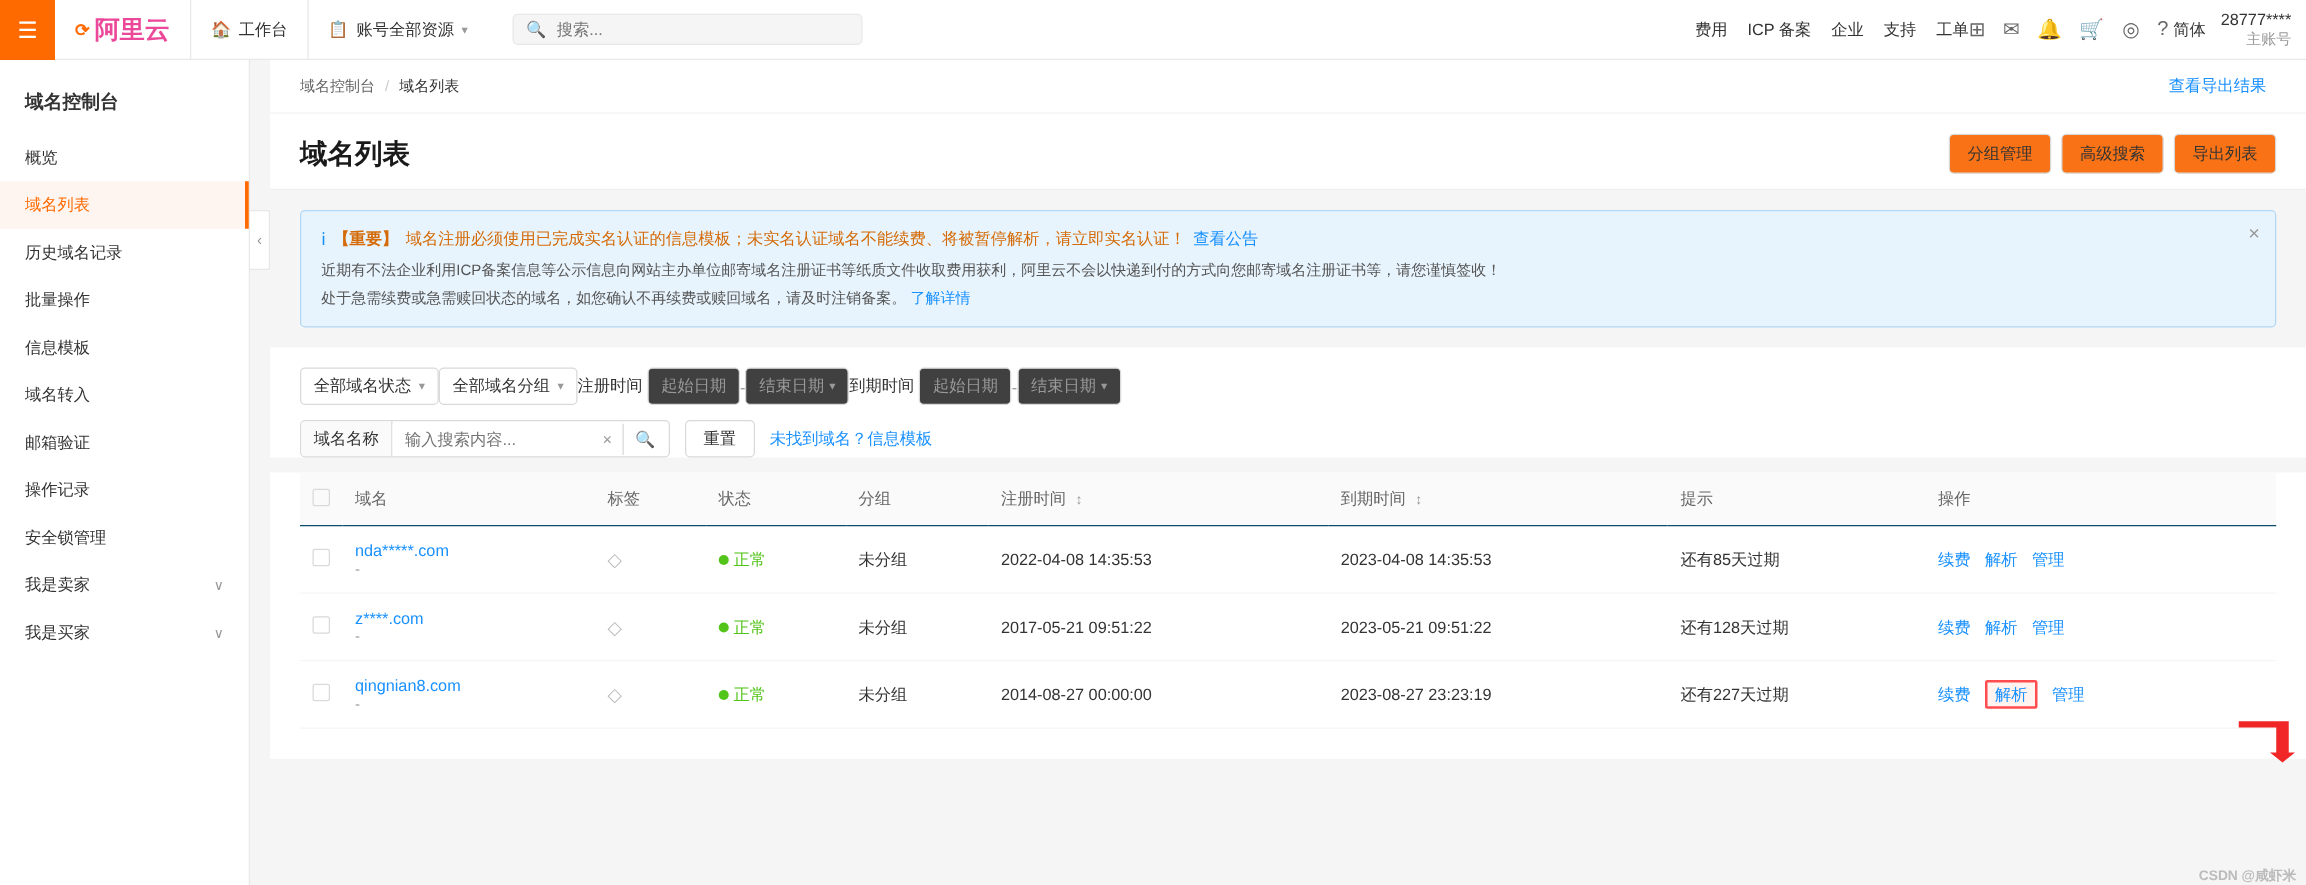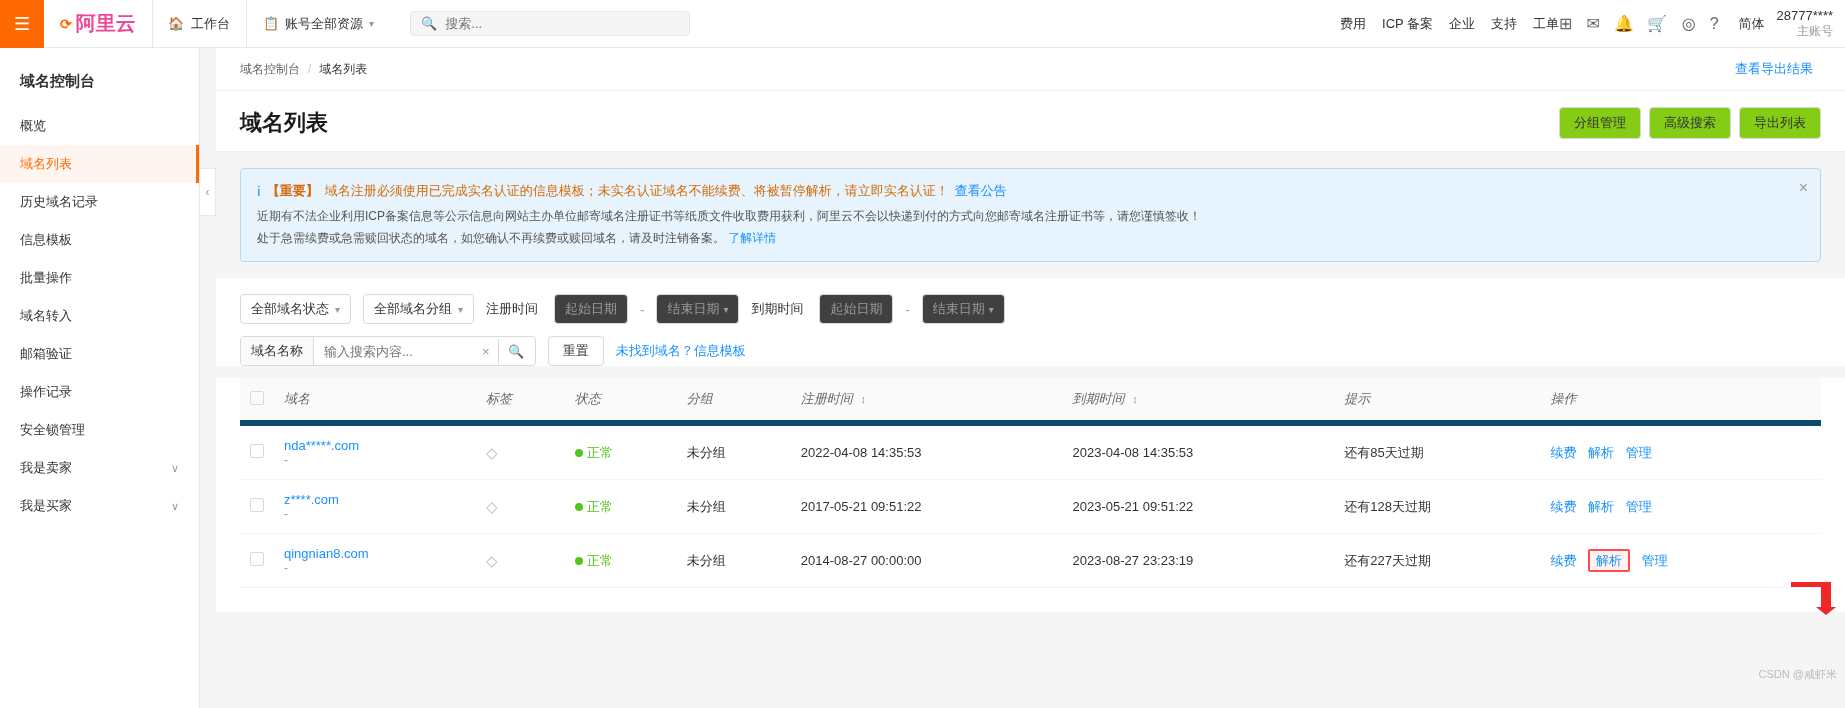--- a/index.html
+++ b/index.html
@@ -44,50 +44,50 @@
     .main { flex: 1; padding: 0; overflow: auto; }
     .breadcrumb { padding: 12px 24px; font-size: 12px; color: #999; background: #fff; border-bottom: 1px solid #f0f0f0; display: flex; align-items: center; gap: 8px; }
     .breadcrumb-sep { color: #ccc; }
     .breadcrumb-link { color: #666; cursor: pointer; }
     .breadcrumb-current { color: #333; }
 
     .page-header { padding: 16px 24px 12px; background: #fff; display: flex; align-items: center; justify-content: space-between; border-bottom: 1px solid #f0f0f0; }
     .page-title { font-size: 22px; font-weight: bold; color: #1a1a1a; }
     .page-header-actions { display: flex; gap: 8px; align-items: center; }
 
-    .btn { padding: 6px 14px; border-radius: 4px; border: 1px solid #d9d9d9; background: #84cc16; cursor: pointer; font-size: 13px; color: #333; white-space: nowrap; }
+    .btn { padding: 6px 14px; border-radius: 4px; border: 1px solid #d9d9d9; background: #f97316; cursor: pointer; font-size: 13px; color: #333; white-space: nowrap; }
 
     
     .alert-box { margin: 16px 24px; background: #e8f4fd; border: 1px solid #b3d8f5; border-radius: 4px; padding: 12px 16px; position: relative; }
     .alert-close { position: absolute; right: 12px; top: 10px; color: #999; cursor: pointer; font-size: 16px; }
     .alert-title { color: #d46b08; font-weight: 500; font-size: 13px; margin-bottom: 6px; display: flex; align-items: center; gap: 6px; }
     .alert-title-icon { color: #1890ff; font-size: 14px; }
     .alert-body { color: #555; font-size: 12px; line-height: 1.8; }
     .alert-link { color: #1890ff; cursor: pointer; }
 
     
     .filter-bar { padding: 16px 24px 0; background: #fff; }
-    .filter-row1 { display: flex; align-items: center; gap: 12px; margin-bottom: 12px; flex-wrap: wrap; }
+    .filter-row1 { display: flex; align-items: center; margin-bottom: 12px; flex-wrap: wrap; }
     .filter-row2 { display: flex; align-items: center; gap: 12px; margin-bottom: 12px; }
     .select-box { display: flex; align-items: center; border: 1px solid #d9d9d9; border-radius: 4px; padding: 5px 10px; cursor: pointer; background: #fff; gap: 6px; font-size: 13px; color: #333; white-space: nowrap; }
     .date-range { display: flex; align-items: center; gap: 4px; border: 1px solid #d9d9d9; border-radius: 4px; padding: 5px 10px; background: #404040; font-size: 13px; color: #999; }
     .date-range-label { font-size: 13px; color: #333; margin-right: 4px; white-space: nowrap; }
     .date-sep { color: #999; }
     .search-field { display: flex; align-items: center; border: 1px solid #d9d9d9; border-radius: 4px; overflow: hidden; }
     .search-field-label { padding: 5px 10px; background: #fafafa; border-right: 1px solid #d9d9d9; font-size: 13px; color: #333; white-space: nowrap; }
     .search-field input { border: none; outline: none; padding: 5px 10px; font-size: 13px; color: #999; width: 160px; }
     .search-field-clear { padding: 0 8px; cursor: pointer; color: #999; }
     .search-field-btn { padding: 5px 10px; border-left: 1px solid #d9d9d9; cursor: pointer; color: #666; }
     .reset-btn { padding: 5px 14px; border: 1px solid #d9d9d9; border-radius: 4px; background: #fff; cursor: pointer; font-size: 13px; color: #333; }
     .not-found-link { color: #1890ff; font-size: 13px; cursor: pointer; }
 
     
     .table-wrap { padding: 0 24px 24px; background: #fff; }
     table { width: 100%; border-collapse: collapse; }
-    thead tr { border-bottom: 6px solid #0c4a6e; font-style: italic; }
+    thead tr { border-bottom: 1px solid #0c4a6e; }
     thead th { padding: 12px 10px; font-size: 13px; color: #666; font-weight: 500; text-align: left; background: #fafafa; white-space: nowrap; }
     tbody tr { border-bottom: 1px solid #f5f5f5; }
     tbody td { padding: 12px 10px; font-size: 13px; color: #333; vertical-align: middle; }
     .sort-icon { color: #999; font-size: 11px; margin-left: 4px; cursor: pointer; }
     .domain-name { color: #1890ff; cursor: pointer; }
     .domain-sub { color: #999; font-size: 12px; }
     .tag-icon { color: #bbb; font-size: 15px; }
     .status-badge { display: inline-flex; align-items: center; gap: 4px; color: #52c41a; font-size: 13px; }
     .status-dot { width: 8px; height: 8px; border-radius: 50%; background: #52c41a; flex-shrink: 0; }
     .action-link { color: #1890ff; cursor: pointer; font-size: 13px; margin-right: 8px; }
@@ -135,45 +135,45 @@
     <span class="nav-right-item">工单</span>
   </div>
   <div class="nav-icons">
     <span class="nav-icon">⊞</span>
     <span class="nav-icon">✉</span>
     <span class="nav-icon">🔔</span>
     <span class="nav-icon">🛒</span>
     <span class="nav-icon">◎</span>
     <span class="nav-icon">?</span>
   </div>
-  <span class="nav-right-item" style="margin-left:20px;">简体</span>
+  <span class="nav-right-item" style="margin-left:4px;">简体</span>
   <div class="nav-user" style="margin-left:12px;">
     <span class="nav-user-id">28777****</span>
     <span class="nav-user-role">主账号</span>
   </div>
 </nav>
 
 <div class="layout">
 
   <aside class="sidebar">
     <div class="sidebar-title">域名控制台</div>
     <div class="sidebar-item">
       <span>概览</span>
     </div>
     <div class="sidebar-item active">
       <span>域名列表</span>
     </div>
     <div class="sidebar-item">
       <span>历史域名记录</span>
     </div>
     <div class="sidebar-item">
+      <span>批量操作</span>
+    </div>
+    <div class="sidebar-item">
       <span>信息模板</span>
-    </div>
-    <div class="sidebar-item">
-      <span>批量操作</span>
     </div>
     <div class="sidebar-item">
       <span>域名转入</span>
     </div>
     <div class="sidebar-item">
       <span>邮箱验证</span>
     </div>
     <div class="sidebar-item">
       <span>操作记录</span>
     </div>
@@ -379,15 +379,15 @@
               
               <svg style="position:absolute;right:-20px;bottom:-30px;width:60px;height:40px;" viewBox="0 0 60 40">
                 <path d="M10,5 L50,5 L50,30 L55,30 L45,38 L35,30 L40,30 L40,10 L10,10 Z" fill="#e00" opacity="0.85"></path>
               </svg>
             </td>
           </tr>
         </tbody>
       </table>
     </div>
 
-    <div style="position:fixed;bottom:26px;right:8px;font-size:11px;color:#bbb;pointer-events:none;">CSDN @咸虾米</div>
+    <div style="position:fixed;bottom:0;right:8px;font-size:11px;color:#bbb;pointer-events:none;font-weight:bold;">CSDN @咸虾米</div>
   </main>
 </div>
 
 </body></html>

